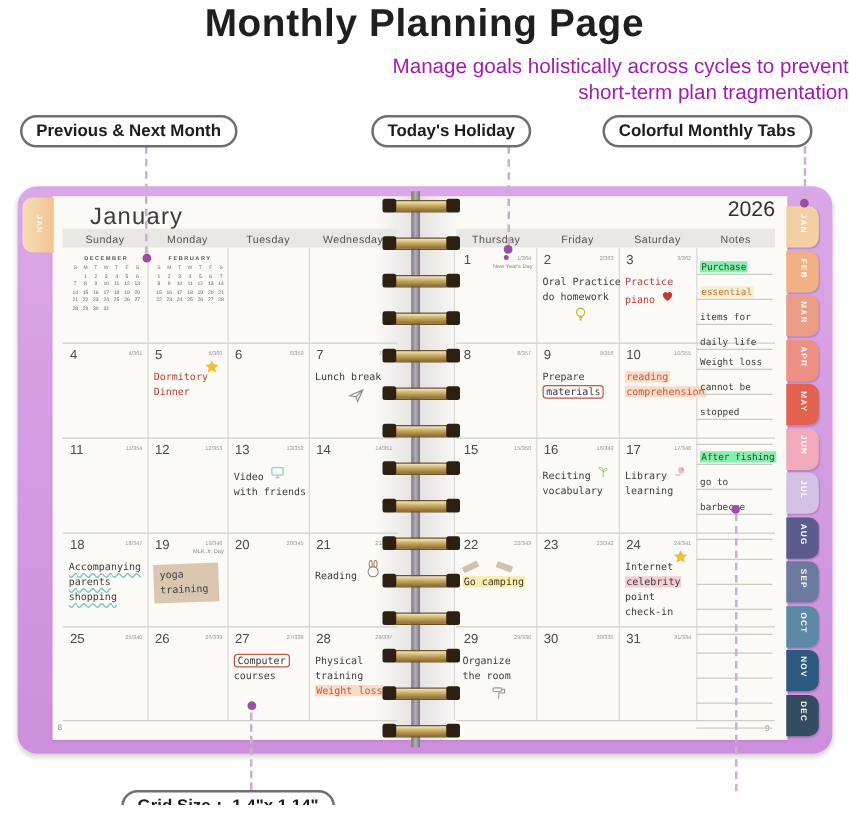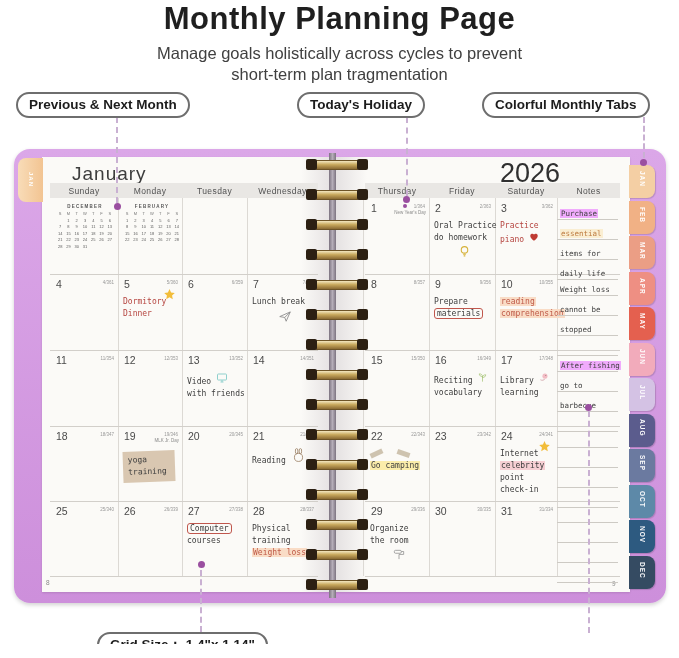--- a/index.html
+++ b/index.html
@@ -2,22 +2,22 @@
 <html><head>
 <meta charset="utf-8">
 <style>
   html,body{margin:0;padding:0;background:#fff;}
   #stage{position:relative;width:679px;height:644px;background:#fff;overflow:hidden;
          font-family:"Liberation Sans",sans-serif;}
 
   
   .main-title{position:absolute;left:0;top:1px;width:100%;text-align:center;
     font-size:31px;font-weight:bold;color:#1f1f1f;letter-spacing:.5px;}
-  .subtitle{position:absolute;left:0;width:100%;text-align:center;
-    font-size:16.5px;color:#404040;}
+  .subtitle{position:absolute;left:0;width:100%;text-align:right;
+    font-size:16.5px;color:#a21caf;}
   .sub1{top:44px;} .sub2{top:65px;}
 
   .pill{position:absolute;height:20px;line-height:20px;border:2px solid #6e6e6e;
     border-radius:14px;background:#fff;font-size:13.5px;font-weight:bold;color:#1c1c1c;
     padding:1px 11px;white-space:nowrap;text-align:right;z-index:60;}
   .pill-prev{left:16px;top:92px;}
   .pill-holiday{left:297px;top:92px;}
   .pill-tabs{left:482px;top:92px;}
   .pill-grid{left:97px;top:632px;}
   .pill-note{left:489px;top:633px;}
@@ -52,22 +52,22 @@
     background:linear-gradient(90deg,#7c7380,#b5adb8,#7c7380);}
 
   .left-tab{position:absolute;left:18px;top:158px;width:25px;height:44px;z-index:1;
     background:linear-gradient(90deg,#f8dcb8,#f2c492);border-radius:8px 0 0 8px;
     display:flex;align-items:center;justify-content:center;}
   .left-tab span{writing-mode:vertical-rl;font-size:6px;font-weight:bold;
     color:rgba(255,255,255,.95);letter-spacing:1px;}
 
   .month-title{position:absolute;left:72px;top:163px;font-size:19px;color:#3d3d3d;
     letter-spacing:1px;z-index:8;}
-  .year{position:absolute;left:500px;top:158px;width:120px;text-align:left;
-    font-size:27px;color:#303030;z-index:8;}
+  .year{position:absolute;left:500px;top:158px;width:120px;text-align:right;
+    font-size:17px;color:#303030;z-index:8;}
 
   .dowstrip{position:absolute;top:183px;height:15px;background:#e9e7e4;display:flex;
     z-index:8;}
   .dowstrip div{display:flex;align-items:center;justify-content:center;
     font-size:8.5px;color:#525252;letter-spacing:.4px;}
   .strip-left{left:50px;width:268px;}
   .strip-right{left:365px;width:255px;}
 
   .vline{position:absolute;width:1px;background:#dcd9d4;z-index:7;}
   .hline{position:absolute;height:1px;background:#d2cfca;z-index:7;}
@@ -90,21 +90,21 @@
   .hdot{position:absolute;right:22px;top:6px;width:4px;height:4px;border-radius:50%;background:#9a4fa0;}
   .dnotes{position:absolute;left:5px;right:1px;top:22px;
     font-family:"DejaVu Sans Mono",monospace;font-size:8px;line-height:12px;color:#3d3d3d;}
   .dnotes .ln{white-space:nowrap;}
   .red{color:#b5443f;}
   .softred{color:#bf5a48;}
   .orange{color:#bd7a3e;}
   .hlyellow{background:#fbedaa;padding:0 1px;}
   .hlpink{background:#f6cfd3;padding:0 1px;}
   .hlpeach{background:#f9dcc6;padding:0 1px;}
-  .hlblue{background:#f0abfc;padding:0 1px;}
+  .hlblue{background:#86efac;padding:0 1px;}
   .hlcream{background:#faeed2;padding:0 1px;}
   .circled{border:1px solid #b5443f;border-radius:50%;padding:0 3px 1px 3px;}
   .boxed{border:1px solid #c0574d;border-radius:3px;padding:0 2px;}
   .wavy{text-decoration:underline;text-decoration-style:wavy;text-decoration-color:#7fc6c2;
     text-decoration-thickness:1px;text-underline-offset:2px;}
   .tapewrap{display:inline-block;background:#d9c7b1;padding:3px 8px 4px 5px;
     transform:rotate(-2deg);margin-top:3px;}
   .corner-ic{position:absolute;right:6px;top:13px;}
   .below-ic{text-align:center;margin-top:1px;}
   .tapebit{display:inline-block;width:13px;height:5px;background:#c5b8a2;opacity:.85;}
@@ -412,20 +412,25 @@
               <circle cx="13" cy="9" r="5.5" fill="#f2bcc4"></circle>
               <circle cx="15" cy="7.5" r="1" fill="#684a4a"></circle>
               <path d="M3 17c4 2 8 1 10-2" stroke="#c9939c" fill="none" stroke-width="1.5"></path>
             </svg></span></div>
         <div class="ln">learning</div>
       </div>
     </div>
     <div class="cell" style="left: 50px; top: 426px; width: 68px; height: 75px;">
       <div class="dnum">18</div>
       <div class="dfrac">18/347</div>
+      <div class="dnotes">
+        <div class="ln wavy">Accompanying</div>
+        <div class="ln wavy">parents</div>
+        <div class="ln wavy">shopping</div>
+      </div>
     </div>
     <div class="cell" style="left: 118px; top: 426px; width: 64px; height: 75px;">
       <div class="dnum">19</div>
       <div class="dfrac">19/346</div>
       <div class="dsub">MLK Jr. Day</div>
       <div class="dnotes"><span class="tapewrap"><div class="ln">yoga</div><div class="ln">training</div></span></div>
     </div>
     <div class="cell" style="left: 182px; top: 426px; width: 65px; height: 75px;">
       <div class="dnum">20</div>
       <div class="dfrac">20/345</div>

